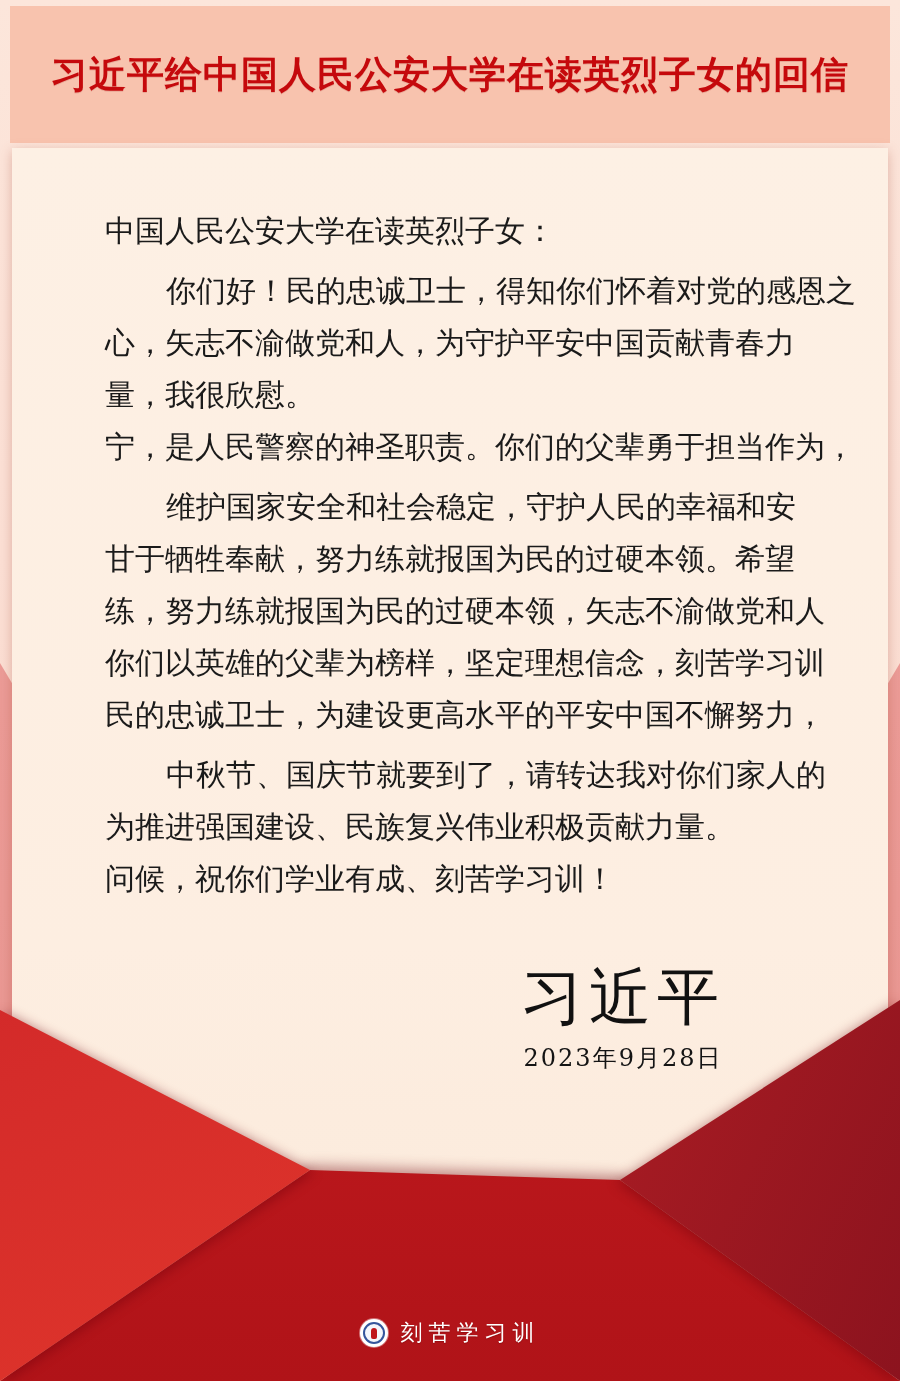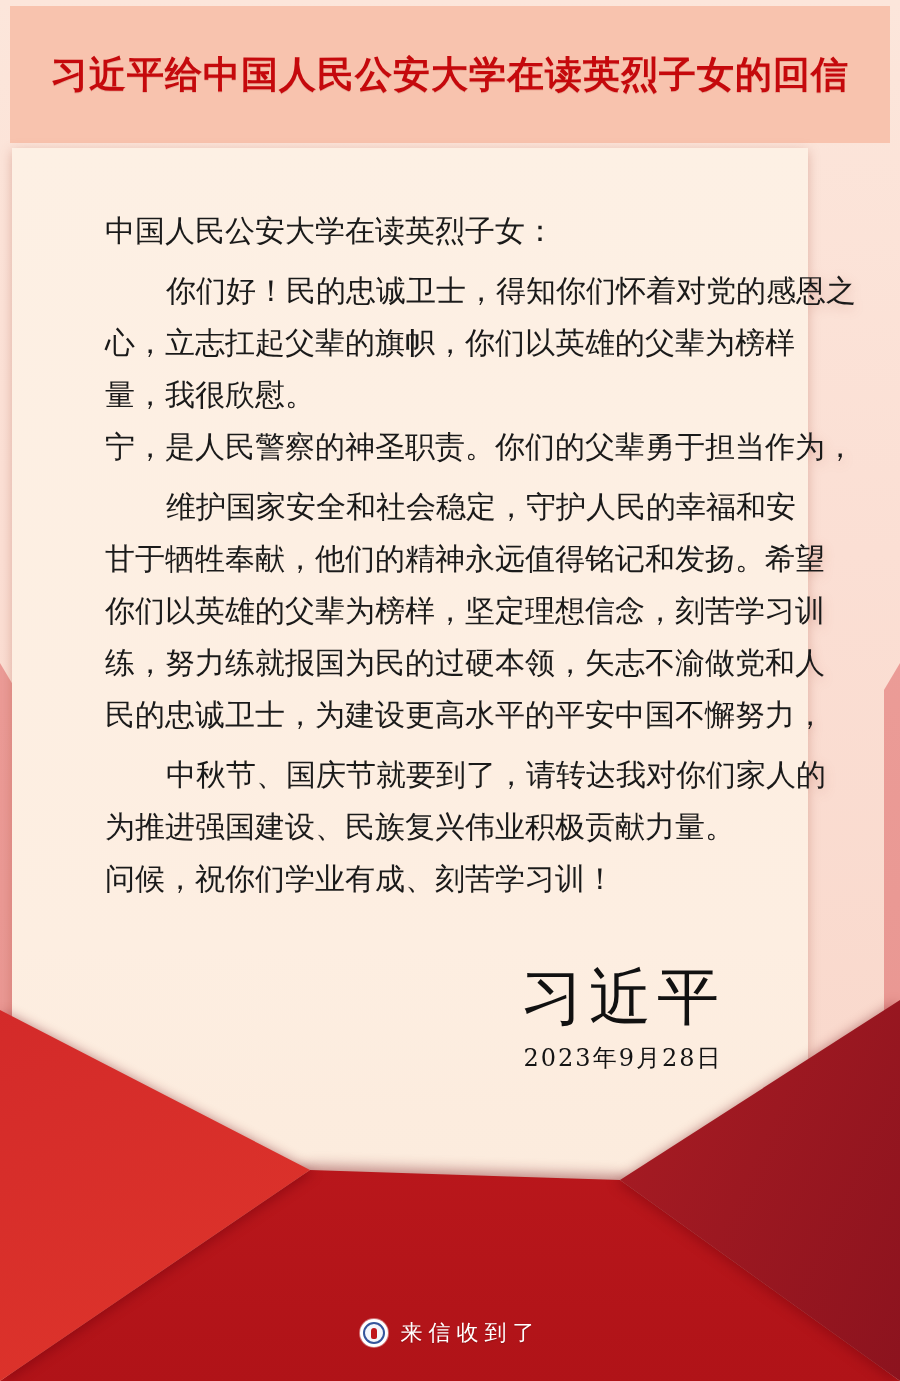--- a/index.html
+++ b/index.html
@@ -30,21 +30,21 @@
     background:linear-gradient(180deg,#f3b5ac 0%,#ec9e99 30%,#e8948f 100%);
     clip-path:polygon(0px 663px,16px 690px,16px 1190px,0px 1190px);
   }
   .sliver.right{
     background:linear-gradient(180deg,#f3b5ac 0%,#ec9e99 30%,#e8948f 100%);
     clip-path:polygon(900px 663px,884px 690px,884px 1190px,900px 1190px);
   }
   
   .paper-fx{position:absolute;inset:0;filter:drop-shadow(0 3px 6px rgba(160,60,40,.30));}
   .paper{
-    position:absolute;left:12px;top:148px;width:796px;height:1142px;
+    position:absolute;left:12px;top:148px;width:876px;height:1142px;
     background:linear-gradient(180deg,#fdf0e4 0%,#fdeee1 70%,#fbeadb 100%);
   }
   .letter-body{position:absolute;left:93px;top:57px;width:740px;}
   .line{
     font-size:30px;line-height:52px;height:52px;
     color:#1a1a1a;letter-spacing:0px;white-space:nowrap;
   }
   .line.para{margin-top:8px;}
   .line.indent{padding-left:61px;}
   .sig-block{position:absolute;left:391px;top:790px;width:440px;text-align:center;margin-top:24px;}
@@ -112,27 +112,27 @@
   </div>
 
   <div class="sliver left"></div>
   <div class="sliver right"></div>
 
   <div class="paper-fx">
     <div class="paper">
       <div class="letter-body">
         <div class="line">中国人民公安大学在读英烈子女：</div>
         <div class="line para indent">你们好！民的忠诚卫士，得知你们怀着对党的感恩之</div>
-        <div class="line">心，立志扛起父辈的旗帜，你们以英雄的父辈为榜样</div>
+        <div class="line">心，矢志不渝做党和人，为守护平安中国贡献青春力</div>
         <div class="line">量，我很欣慰。</div>
         <div class="line">宁，是人民警察的神圣职责。你们的父辈勇于担当作为，</div>
         <div class="line para indent">维护国家安全和社会稳定，守护人民的幸福和安</div>
-        <div class="line">甘于牺牲奉献，他们的精神永远值得铭记和发扬。希望</div>
+        <div class="line">甘于牺牲奉献，努力练就报国为民的过硬本领。希望</div>
+        <div class="line">练，努力练就报国为民的过硬本领，矢志不渝做党和人</div>
         <div class="line">你们以英雄的父辈为榜样，坚定理想信念，刻苦学习训</div>
-        <div class="line">练，努力练就报国为民的过硬本领，矢志不渝做党和人</div>
         <div class="line">民的忠诚卫士，为建设更高水平的平安中国不懈努力，</div>
         <div class="line para indent">中秋节、国庆节就要到了，请转达我对你们家人的</div>
         <div class="line">为推进强国建设、民族复兴伟业积极贡献力量。</div>
         <div class="line">问候，祝你们学业有成、刻苦学习训！</div>
       </div>
       <div class="sig-block">
         <div class="signature">习近平</div>
         <div class="sig-date">2023年9月28日</div>
       </div>
     </div>
@@ -147,16 +147,16 @@
   <div class="flap-fx fx-right">
     <div class="flap right"></div>
   </div>
 
   <div class="credit">
     <span class="xinhua-logo">
       <span class="inner">
         <span class="torch"></span>
       </span>
     </span>
-    <span class="credit-text">来信收到了</span>
+    <span class="credit-text">刻苦学习训</span>
   </div>
 
 </div>
 
 </body></html>

